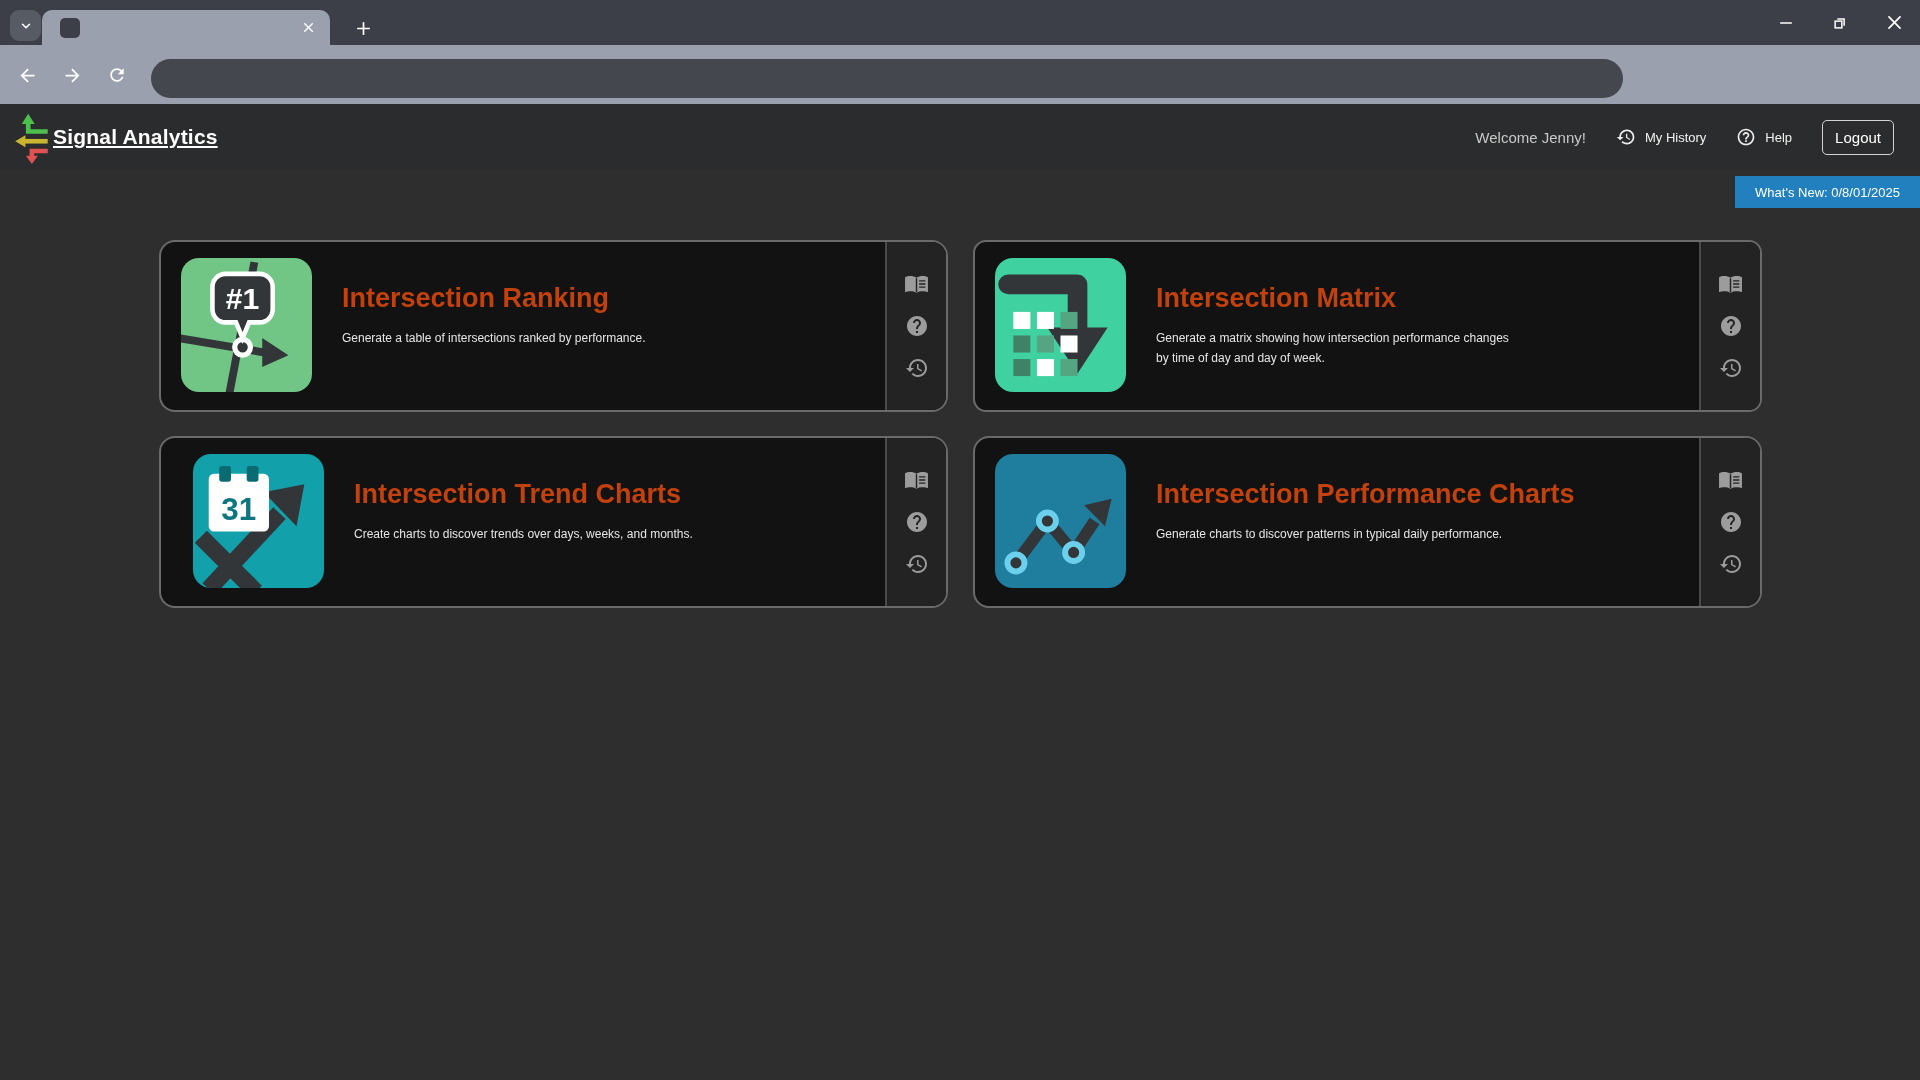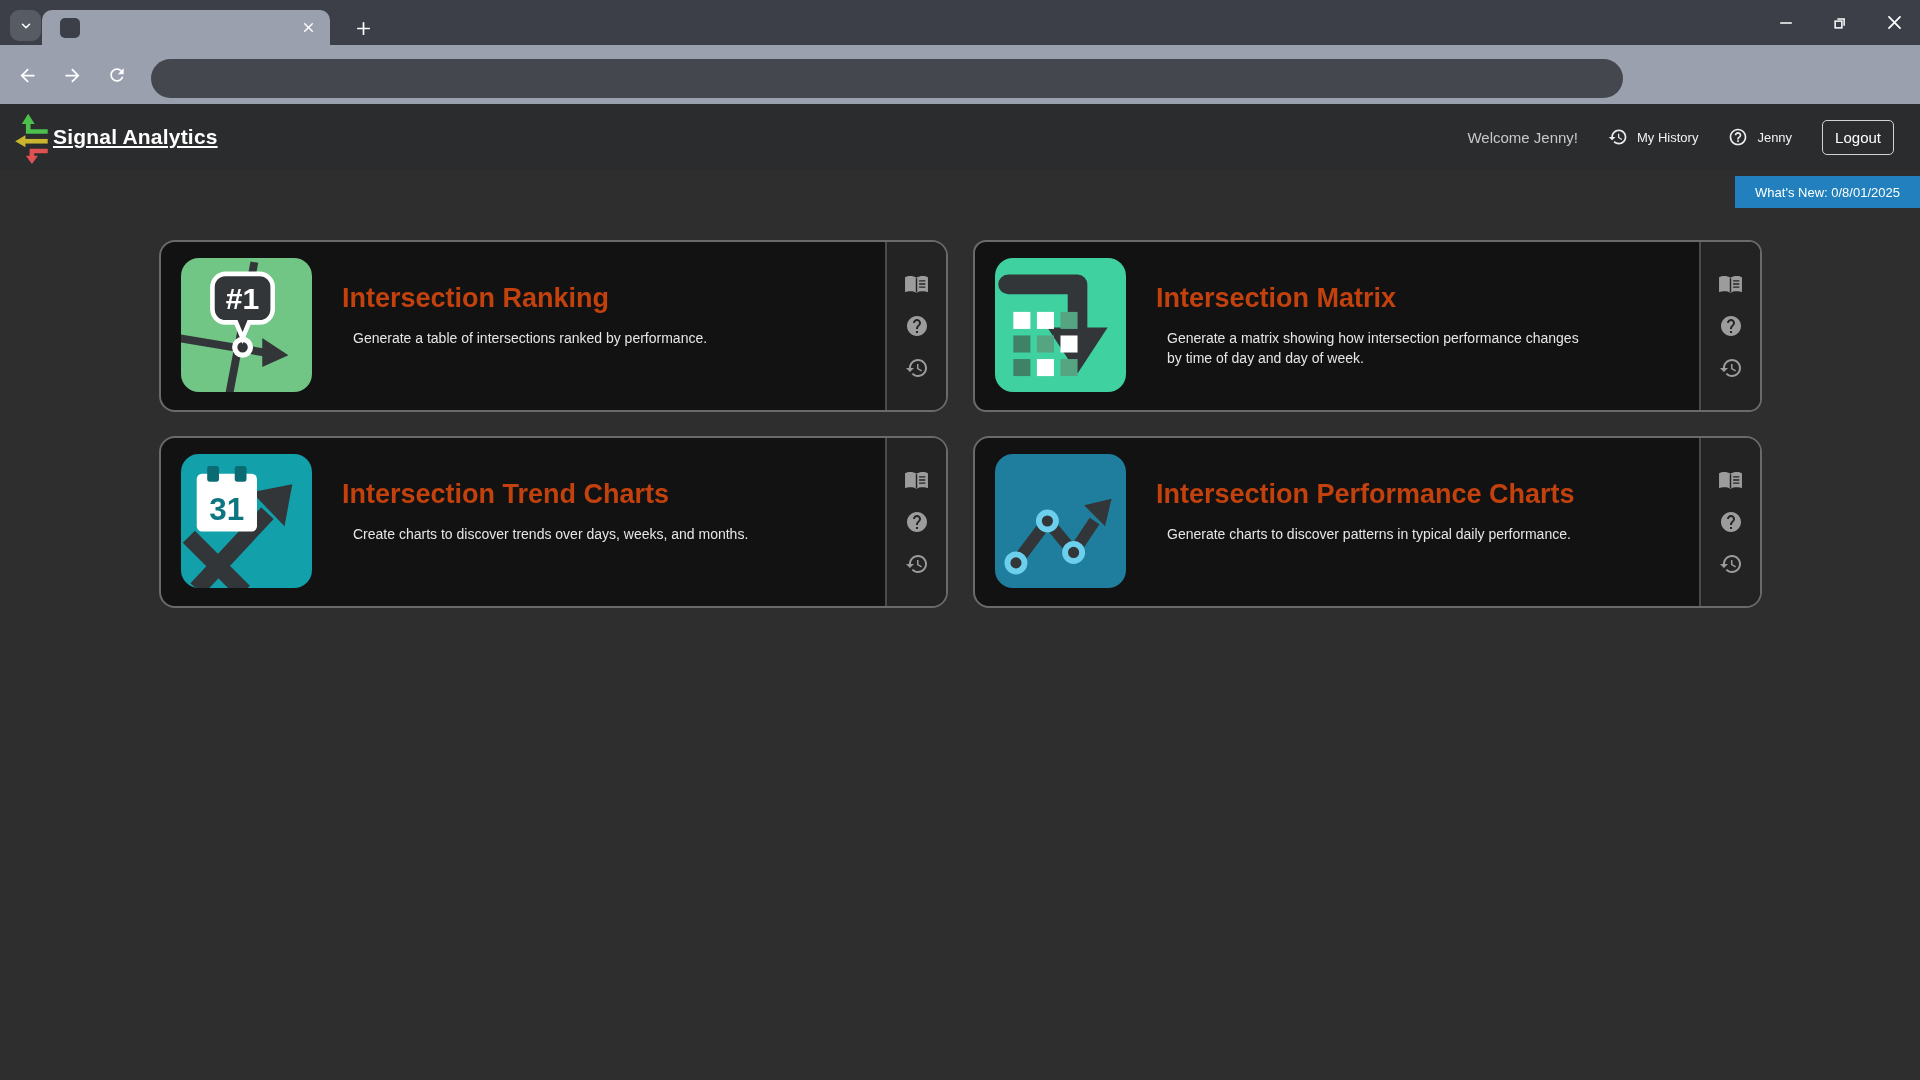--- a/index.html
+++ b/index.html
@@ -29,29 +29,29 @@
   .header-right { position:absolute; right:26px; top:0; height:66px; display:flex; align-items:center; gap:30px; }
   .welcome { color:#c8c8c8; font-size:15px; }
   .hdr-item { display:flex; align-items:center; gap:9px; color:#f2f2f2; font-size:13px; font-weight:500; cursor:pointer; }
   .logout-btn { border:1px solid #d2d2d2; border-radius:5px; background:transparent; color:#ffffff; font-size:15px; padding:8px 12px; font-family:"Liberation Sans",sans-serif; cursor:pointer; }
 
   .whats-new { position:absolute; top:176px; left:1735px; width:185px; height:32px; background:#2180bd; color:#ffffff; font-size:13px; display:flex; align-items:center; justify-content:center; }
 
   
   .card { position:absolute; width:789px; height:172px; background:#121213; border:2px solid #6a6a6a; border-radius:16px; display:flex; overflow:hidden; }
   .card-1 { left:159px; top:240px; } .card-2 { left:973px; top:240px;border-radius:13px; }
-  .card-3 { left:159px; top:436px; } .card-4 { left:973px; top:436px; }
+  .card-3 { left:159px; top:436px;padding-left:12px; } .card-4 { left:973px; top:436px; }
   .card-main { flex:1 1 auto; position:relative; cursor:pointer; }
   .icon-tile { position:absolute; left:20px; top:16px; width:131px; height:134px; border-radius:18px; overflow:hidden; }
   .tile-green  { background:#71c685; }
   .tile-spring { background:#40d1a0; }
   .tile-teal   { background:#12a0aa; }
   .tile-blue   { background:#1f7e9d; }
   .card-title { position:absolute; left:181px; top:41px; font-size:27px; font-weight:bold; color:#c2410c; white-space:nowrap; }
-  .card-desc { position:absolute; left:192px; top:86px; font-size:14px; line-height:20px; color:#e6e6e6; white-space:pre-line; max-width:560px; }
+  .card-desc { position:absolute; left:181px; top:86px; font-size:12px; line-height:20px; color:#e6e6e6; white-space:pre-line; max-width:560px; }
   .card-actions { flex:0 0 61px; border-left:2px solid #4a4a4c; background:#232324; display:flex; flex-direction:column; align-items:center; justify-content:center; gap:16px; }
   .action-btn { width:26px; height:26px; display:flex; align-items:center; justify-content:center; cursor:pointer; }
 </style>
 </head>
 <body>
 
 <div class="titlebar">
   <div class="tab-search-btn">
     <svg width="14" height="14" viewBox="0 0 24 24">
         <path d="M6 9l6 6 6-6" fill="none" stroke="#ffffff" stroke-width="2.6" stroke-linecap="round" stroke-linejoin="round"></path>
@@ -126,21 +126,21 @@
     <span class="hdr-item">
       <svg width="20" height="20" viewBox="0 0 24 24">
           <path d="M13 3c-4.97 0-9 4.03-9 9H1l3.89 3.89.07.14L9 12H6c0-3.87 3.13-7 7-7s7 3.13 7 7-3.13 7-7 7c-1.93 0-3.68-.79-4.94-2.06l-1.42 1.42C8.27 19.99 10.51 21 13 21c4.97 0 9-4.03 9-9s-4.03-9-9-9zm-1 5v5l4.28 2.54.72-1.21-3.5-2.08V8H12z" fill="#eeeeee"></path>
         </svg>
       <span>My History</span>
     </span>
     <span class="hdr-item">
       <svg width="20" height="20" viewBox="0 0 24 24">
           <path d="M11 18h2v-2h-2v2zm1-16C6.48 2 2 6.48 2 12s4.48 10 10 10 10-4.48 10-10S17.52 2 12 2zm0 18c-4.41 0-8-3.59-8-8s3.59-8 8-8 8 3.59 8 8-3.59 8-8 8zm0-14c-2.21 0-4 1.79-4 4h2c0-1.1.9-2 2-2s2 .9 2 2c0 2-3 1.75-3 5h2c0-2.25 3-2.5 3-5 0-2.21-1.79-4-4-4z" fill="#eeeeee"></path>
         </svg>
-      <span>Jenny</span>
+      <span>Help</span>
     </span>
     <button class="logout-btn">Logout</button>
   </div>
 </div>
 
 <div class="whats-new">What's New: 0/8/01/2025</div>
 
 <div class="card card-1">
   <div class="card-main">
     <div class="icon-tile tile-green">

